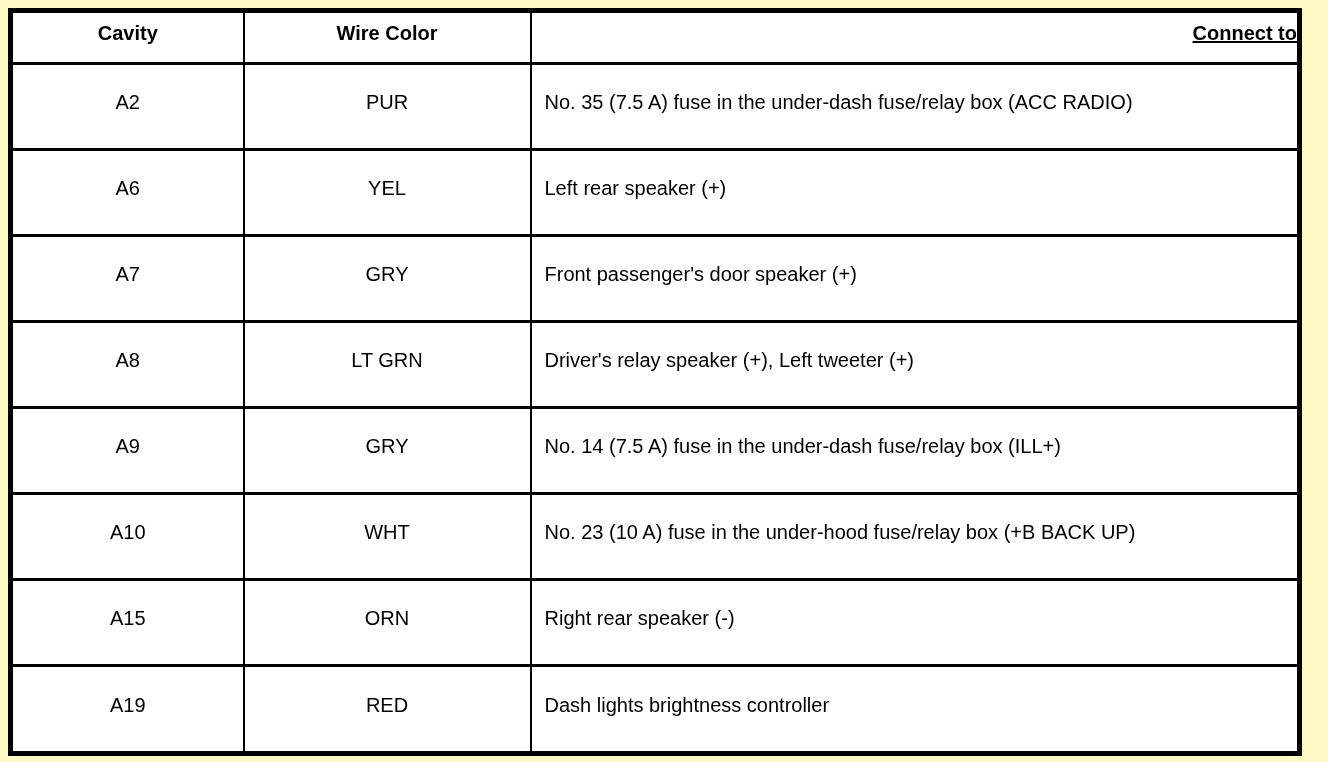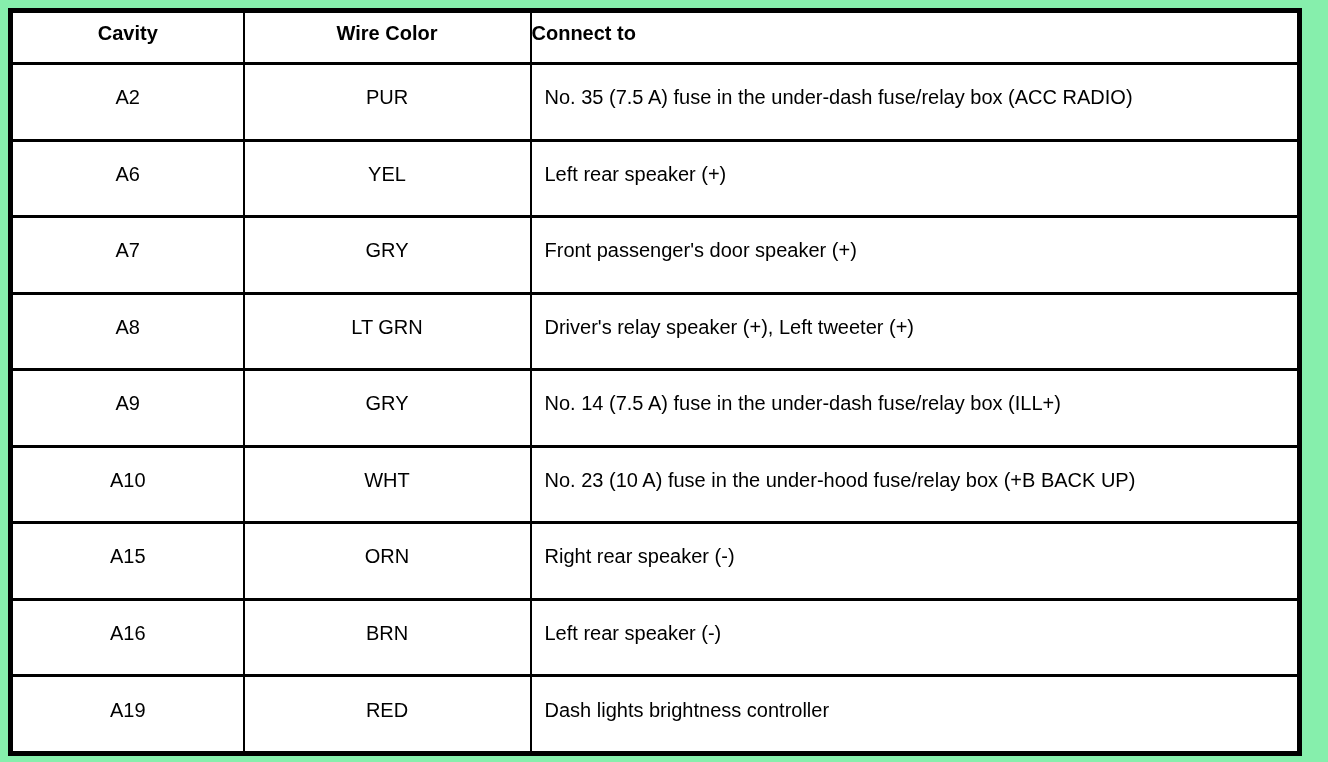--- a/index.html
+++ b/index.html
@@ -4,21 +4,21 @@
 <style>
   html, body {
     margin: 0;
     padding: 0;
     background: #ffffff;
     font-family: "Liberation Sans", sans-serif;
   }
   .page {
     width: 1328px;
     height: 762px;
-    background: #86efac;
+    background: #fef9c3;
     box-sizing: border-box;
     padding: 8px 26px 6px 8px;
   }
   table.wire-table {
     border-collapse: collapse;
     table-layout: fixed;
     width: 1294px;
     height: 748px;
     border: 5px solid #000000;
     background: #ffffff;
@@ -56,21 +56,21 @@
   <table class="wire-table">
     <colgroup>
       <col style="width: 233px;">
       <col style="width: 287px;">
       <col>
     </colgroup>
     <thead>
       <tr>
         <th class="col-cavity">Cavity</th>
         <th class="col-wire_color">Wire Color</th>
-        <th class="col-connect_to" style="text-align:left; padding-left:0 !important;">Connect to</th>
+        <th class="col-connect_to" style="text-align:right; padding-left:0 !important;text-decoration:underline;">Connect to</th>
       </tr>
     </thead>
     <tbody>
         <tr>
           <td class="col-cavity">A2</td>
           <td class="col-wire_color">PUR</td>
           <td class="col-connect_to">No. 35 (7.5 A) fuse in the under-dash fuse/relay box (ACC RADIO)</td>
         </tr>
         <tr>
           <td class="col-cavity">A6</td>
@@ -96,24 +96,19 @@
           <td class="col-cavity">A10</td>
           <td class="col-wire_color">WHT</td>
           <td class="col-connect_to">No. 23 (10 A) fuse in the under-hood fuse/relay box (+B BACK UP)</td>
         </tr>
         <tr>
           <td class="col-cavity">A15</td>
           <td class="col-wire_color">ORN</td>
           <td class="col-connect_to">Right rear speaker (-)</td>
         </tr>
         <tr>
-          <td class="col-cavity">A16</td>
-          <td class="col-wire_color">BRN</td>
-          <td class="col-connect_to">Left rear speaker (-)</td>
-        </tr>
-        <tr>
           <td class="col-cavity">A19</td>
           <td class="col-wire_color">RED</td>
           <td class="col-connect_to">Dash lights brightness controller</td>
         </tr>
       </tbody>
   </table>
 </div>
 
 </body></html>

